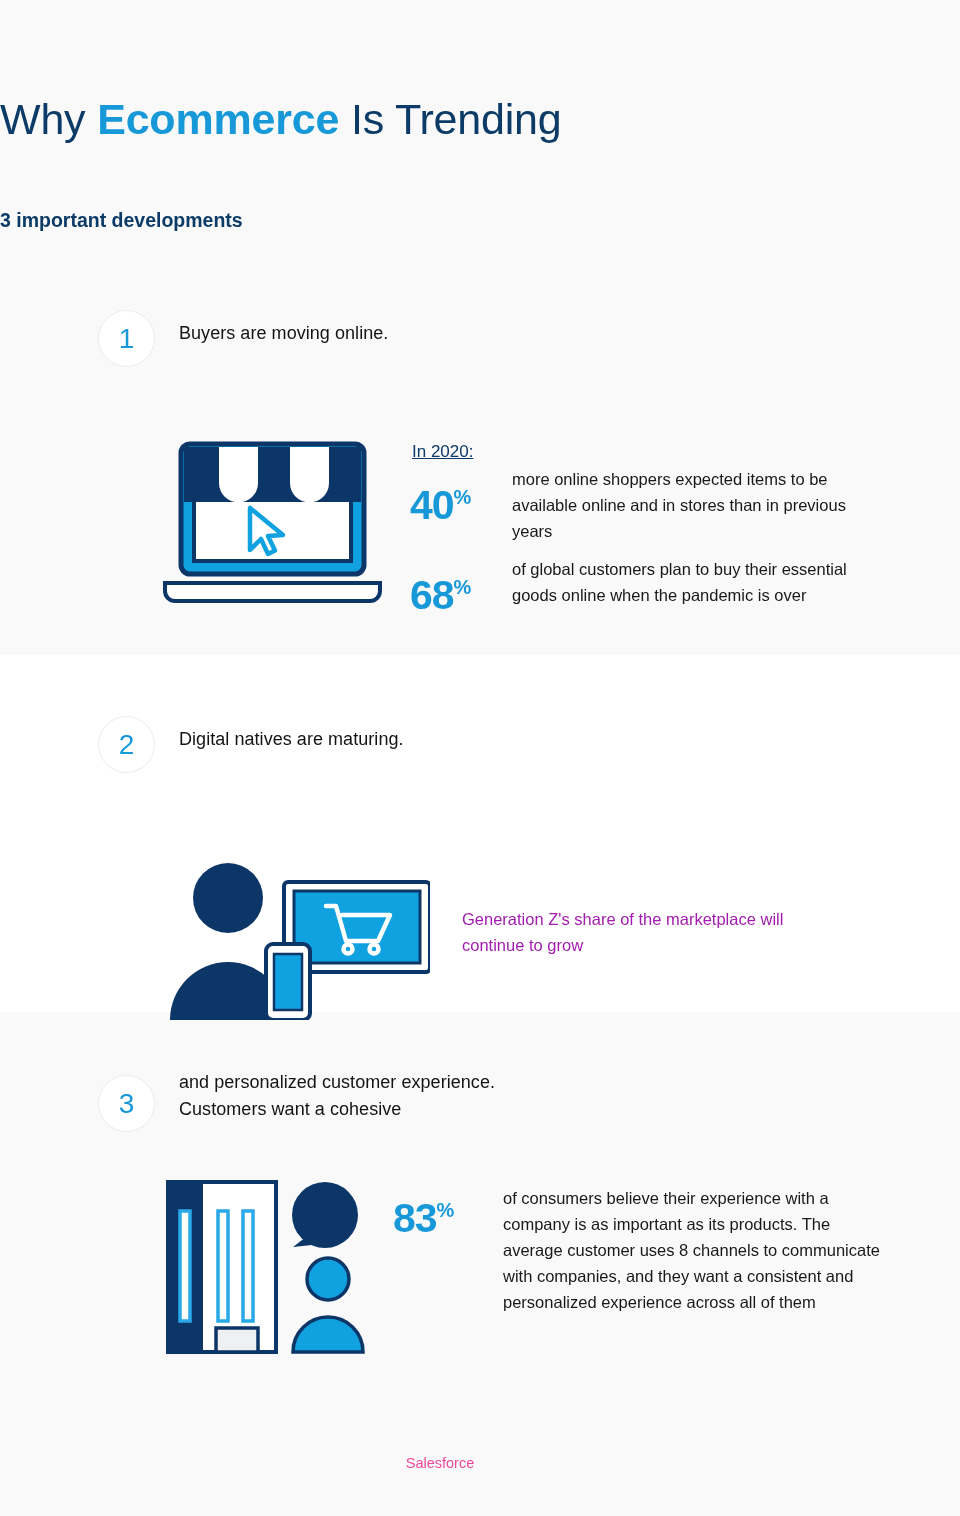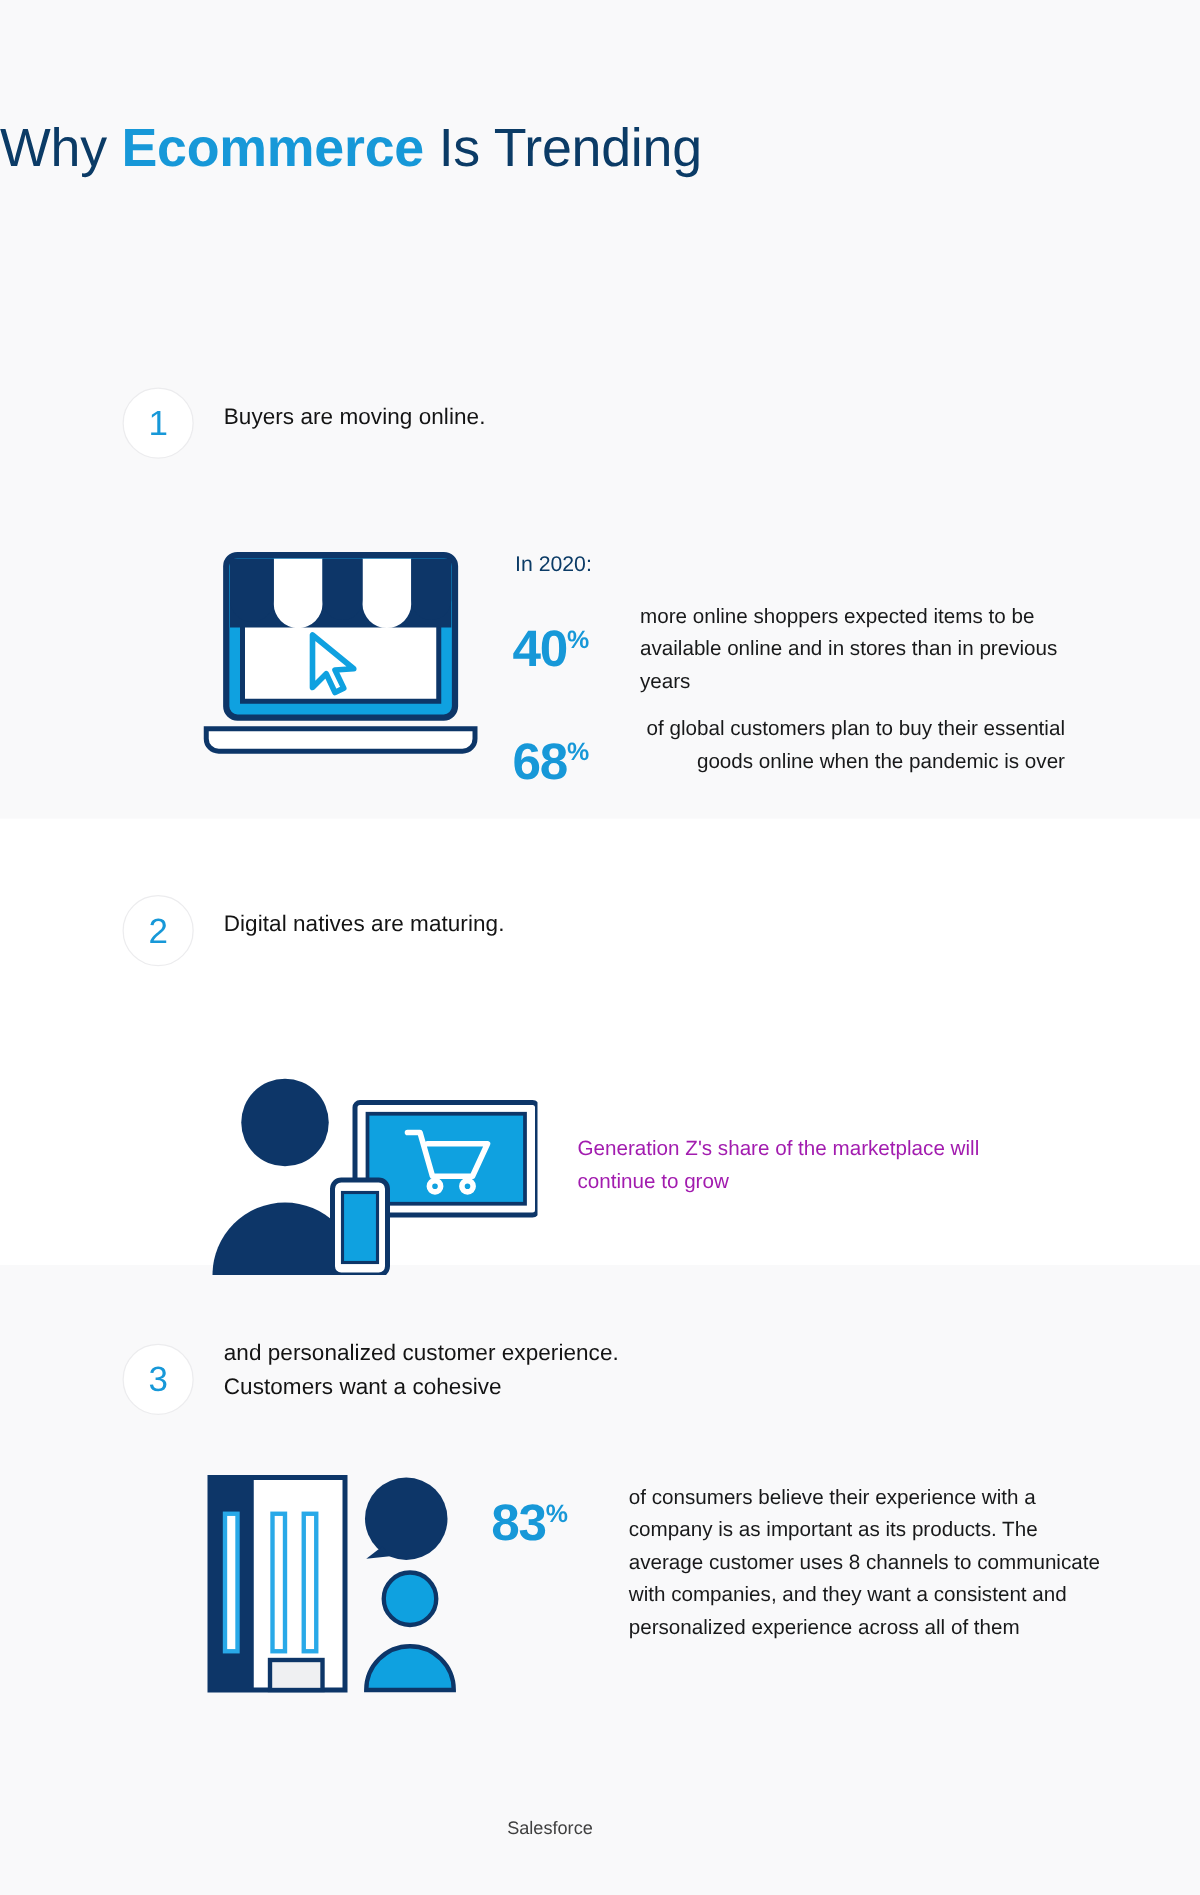--- a/index.html
+++ b/index.html
@@ -78,22 +78,23 @@
   
   .sec-body { position: relative; }
 
   .art { position: absolute; }
 
   
   .stat-col { position: absolute; }
   .in-year {
     font-size: 17px;
     color: #0b3b66;
-    margin-bottom: 18px;
+    margin-bottom: 4px;
     margin-left: 2px;
+    text-decoration: underline;
   }
   .stat-row {
     display: flex;
     align-items: flex-start;
     margin-bottom: 12px;
   }
   .stat-num {
     flex: 0 0 102px;
     font-size: 41px;
     font-weight: 700;
@@ -122,35 +123,36 @@
     line-height: 1.58;
   }
 
   
   .footer {
     position: absolute;
     top: 1455px; left: 0;
     width: 880px;
     text-align: center;
     font-size: 14.5px;
-    color: #404040;
+    color: #ec4899;
   }
 </style>
 </head>
 <body>
 
 <div class="page">
 
   <div class="band band-top"></div>
   <div class="band band-mid"></div>
   <div class="band band-bottom"></div>
 
   <div class="header">
     <h1 class="title"><span>Why </span><span class="accent">Ecommerce</span><span> Is Trending</span></h1>
     <div class="subtitle">
+      <div>3 important developments</div>
     </div>
   </div>
 
   <div class="section sec1">
     <div class="sec-head">
       <div class="num-circle">1</div>
       <div class="sec-title">Buyers are moving online.</div>
     </div>
 
     <div class="sec-body" style="height:270px;">
@@ -181,21 +183,21 @@
       <div class="stat-col" style="left:410px; top:72px; width:480px;">
         <div class="in-year">In 2020:</div>
 
         <div class="stat-row">
           <div class="stat-num"><span>40</span><sup>%</sup></div>
           <div class="stat-text" style="max-width:345px;">more online shoppers expected items to be available online and in stores than in previous years</div>
         </div>
 
         <div class="stat-row" style="margin-top:4px;">
           <div class="stat-num"><span>68</span><sup>%</sup></div>
-          <div class="stat-text" style="max-width:340px;text-align:right;">of global customers plan to buy their essential goods online when the pandemic is over</div>
+          <div class="stat-text" style="max-width:340px;">of global customers plan to buy their essential goods online when the pandemic is over</div>
         </div>
       </div>
 
     </div>
   </div>
 
   <div class="section sec2">
     <div class="sec-head">
       <div class="num-circle">2</div>
       <div class="sec-title">Digital natives are maturing.</div>

